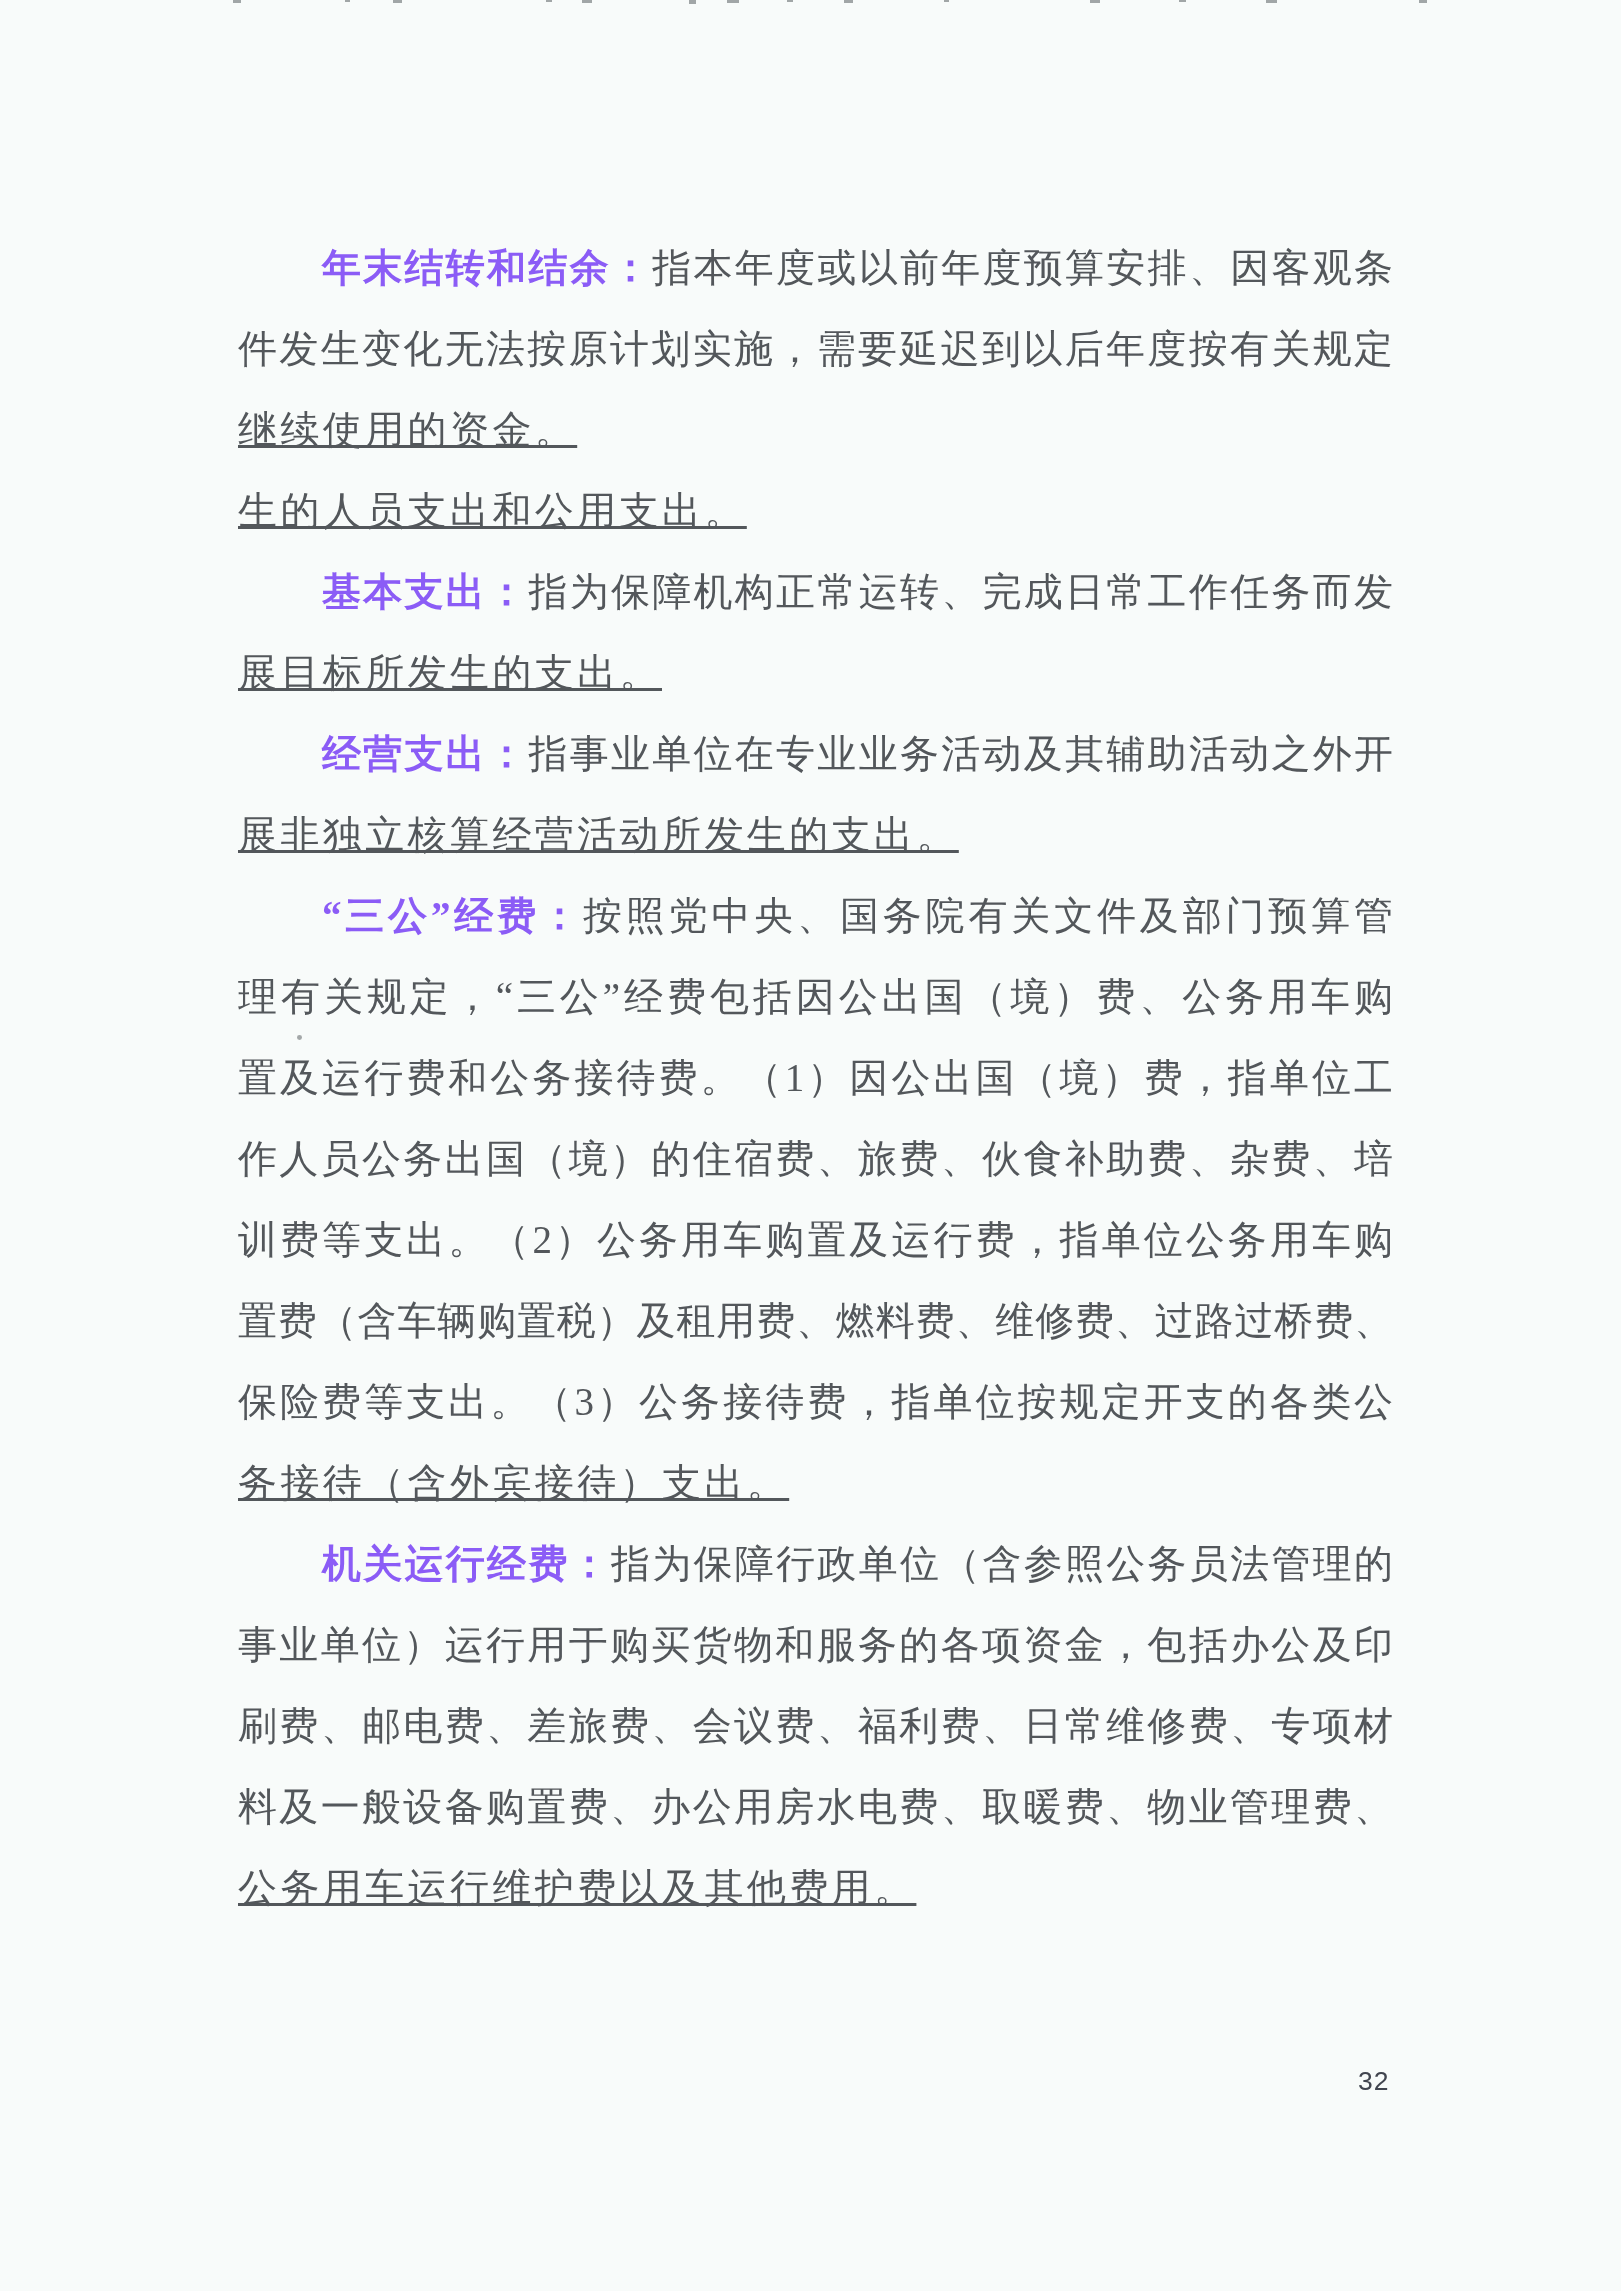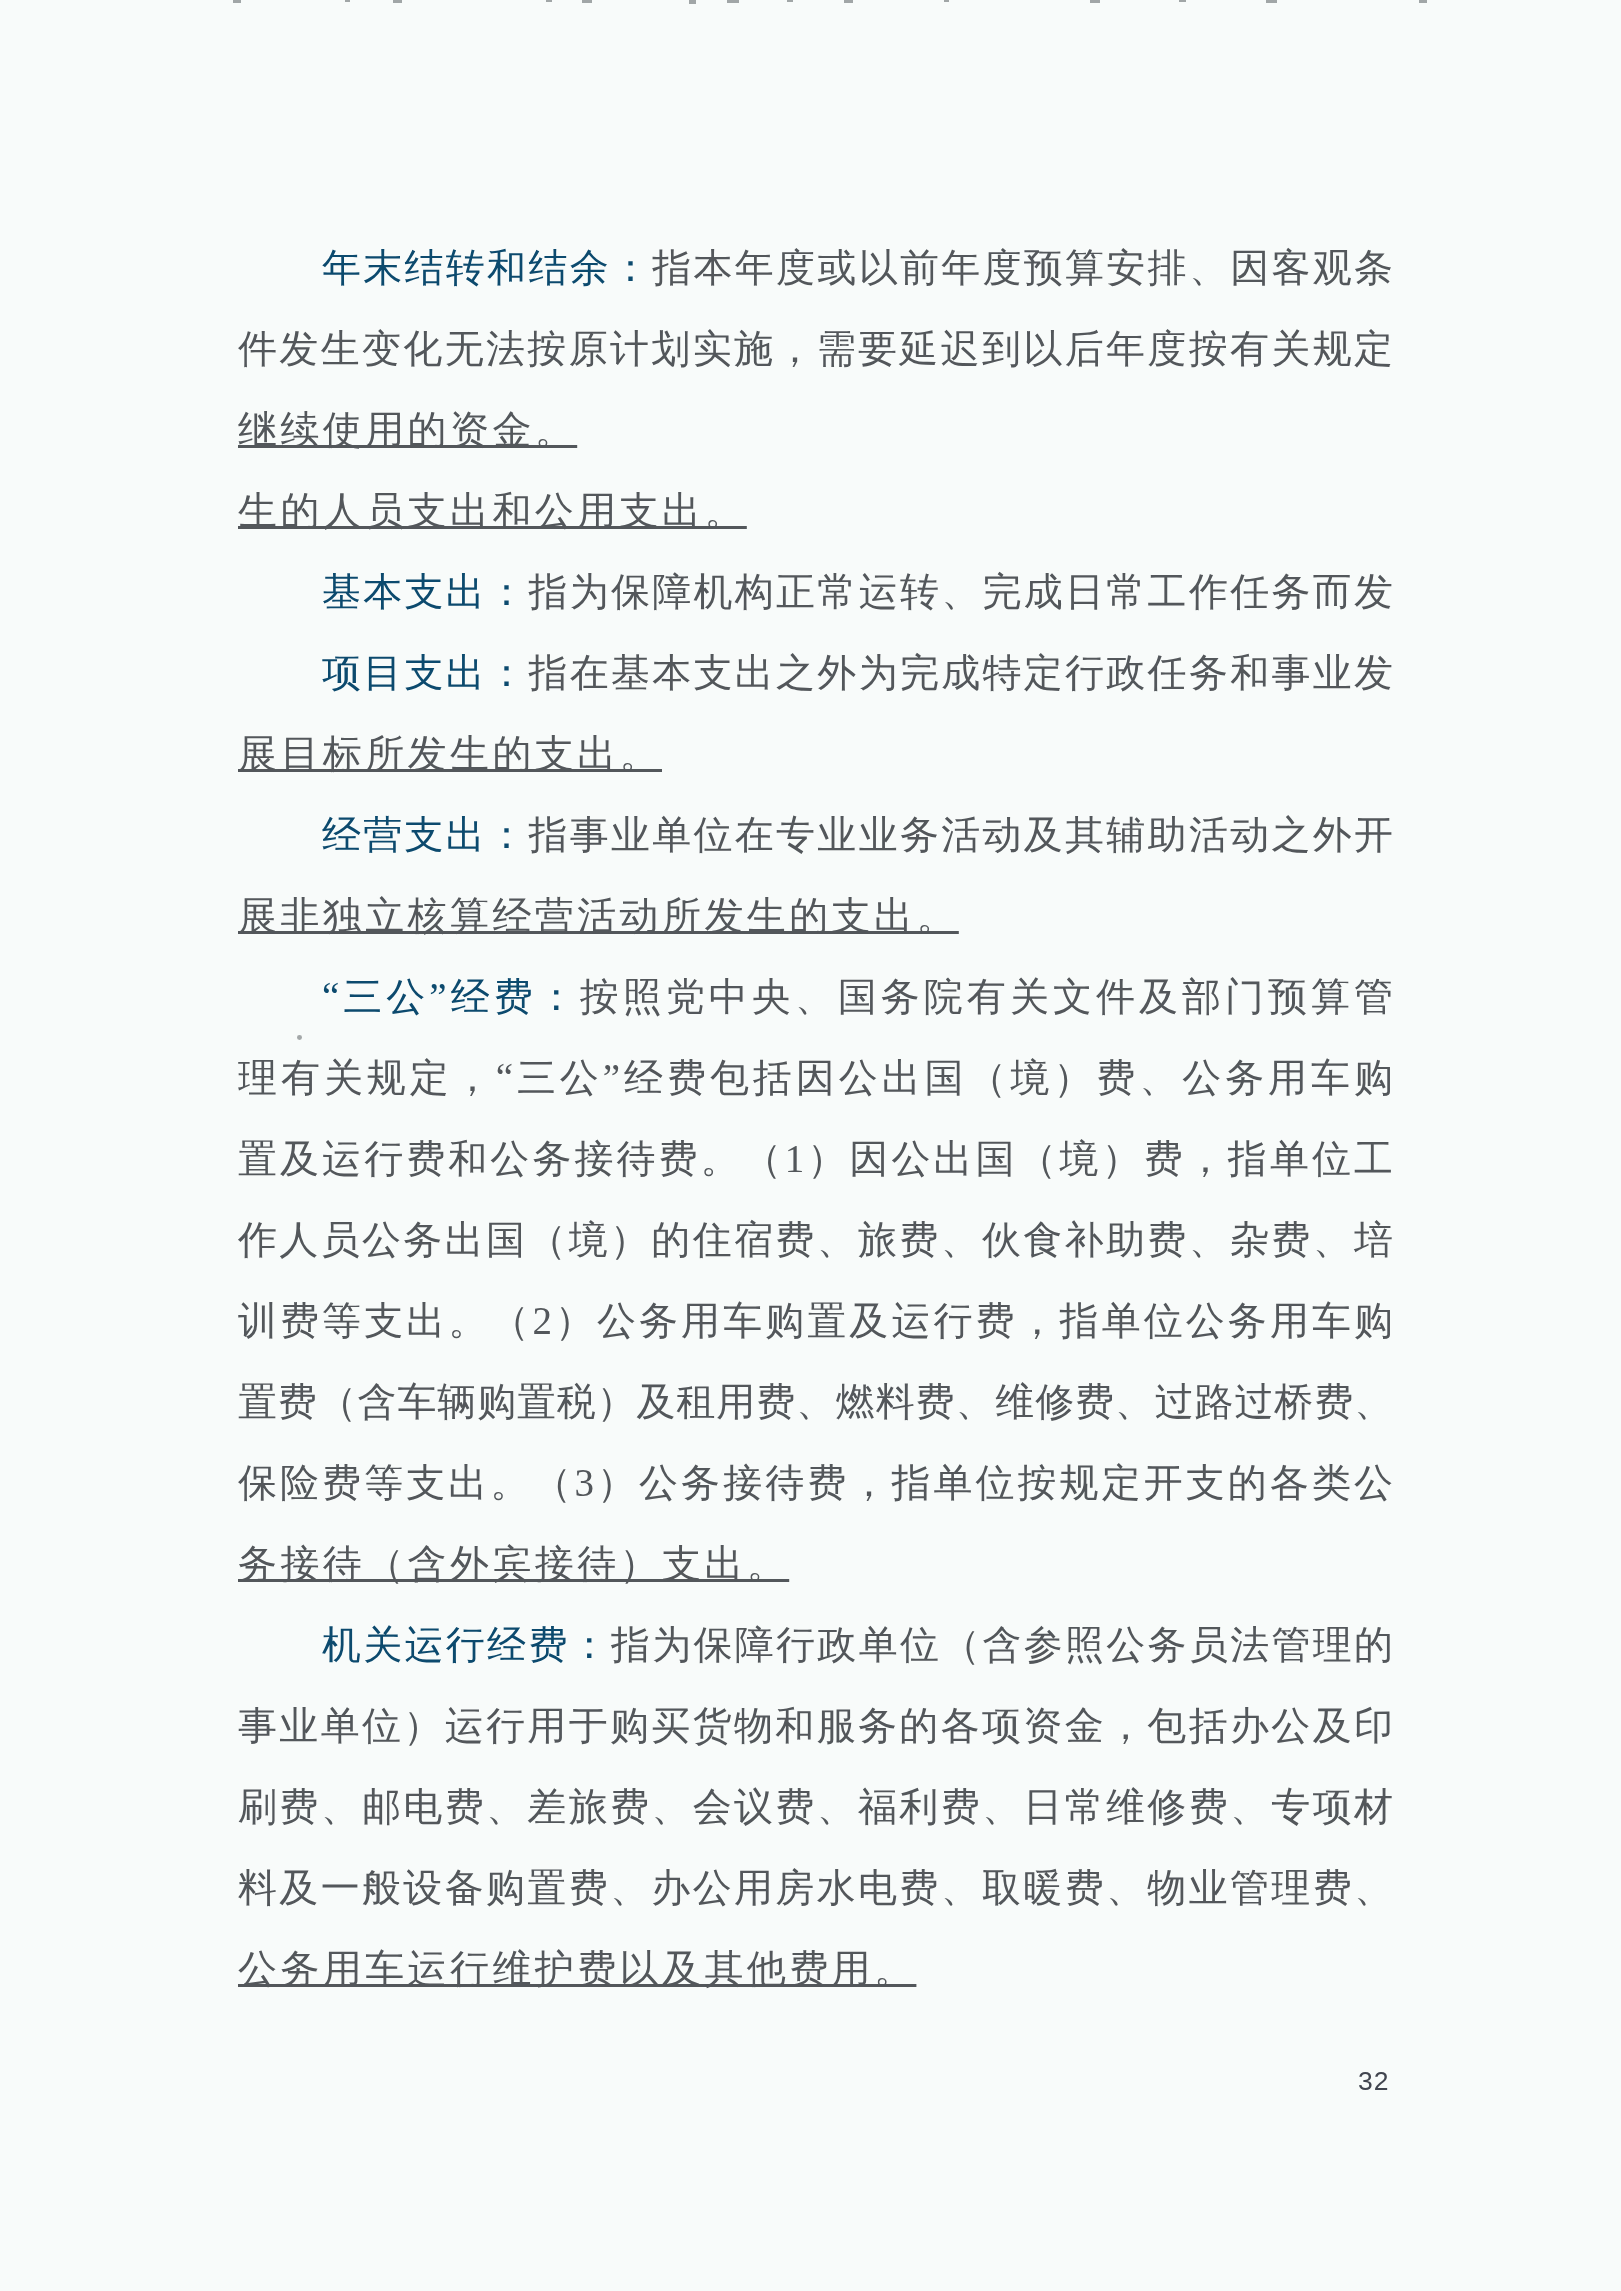--- a/index.html
+++ b/index.html
@@ -41,22 +41,22 @@
   }
   .line.end {
     text-align-last: left;
     letter-spacing: 3.4px;
     text-decoration: underline;
   }
   .line.indent {
     padding-left: 84px;
   }
   .term {
-    font-weight: 400;
-    color: #0c4a6e;
+    font-weight: 700;
+    color: #8b5cf6;
   }
   .speck {
     position: absolute;
     width: 4.9px; height: 4.9px;
     border-radius: 50%;
     background: #6a6f72;
     opacity: .6;
   }
   .page-number {
     position: absolute;
@@ -90,21 +90,20 @@
     <i style="left:1266px;width:10.8px;height:2.9px"></i>
     <i style="left:1419px;width:7.8px;height:2.9px"></i>
   </div>
 
   <div class="text-block">
     <div class="line indent"><span class="term">年末结转和结余：</span><span>指本年度或以前年度预算安排、因客观条</span></div>
     <div class="line"><span>件发生变化无法按原计划实施，需要延迟到以后年度按有关规定</span></div>
     <div class="line end"><span>继续使用的资金。</span></div>
     <div class="line end"><span>生的人员支出和公用支出。</span></div>
     <div class="line indent"><span class="term">基本支出：</span><span>指为保障机构正常运转、完成日常工作任务而发</span></div>
-    <div class="line indent"><span class="term">项目支出：</span><span>指在基本支出之外为完成特定行政任务和事业发</span></div>
     <div class="line end"><span>展目标所发生的支出。</span></div>
     <div class="line indent"><span class="term">经营支出：</span><span>指事业单位在专业业务活动及其辅助活动之外开</span></div>
     <div class="line end"><span>展非独立核算经营活动所发生的支出。</span></div>
     <div class="line indent"><span class="term">“三公”经费：</span><span>按照党中央、国务院有关文件及部门预算管</span></div>
     <div class="line"><span>理有关规定，“三公”经费包括因公出国（境）费、公务用车购</span></div>
     <div class="line"><span>置及运行费和公务接待费。（1）因公出国（境）费，指单位工</span></div>
     <div class="line"><span>作人员公务出国（境）的住宿费、旅费、伙食补助费、杂费、培</span></div>
     <div class="line"><span>训费等支出。（2）公务用车购置及运行费，指单位公务用车购</span></div>
     <div class="line"><span>置费（含车辆购置税）及租用费、燃料费、维修费、过路过桥费、</span></div>
     <div class="line"><span>保险费等支出。（3）公务接待费，指单位按规定开支的各类公</span></div>

